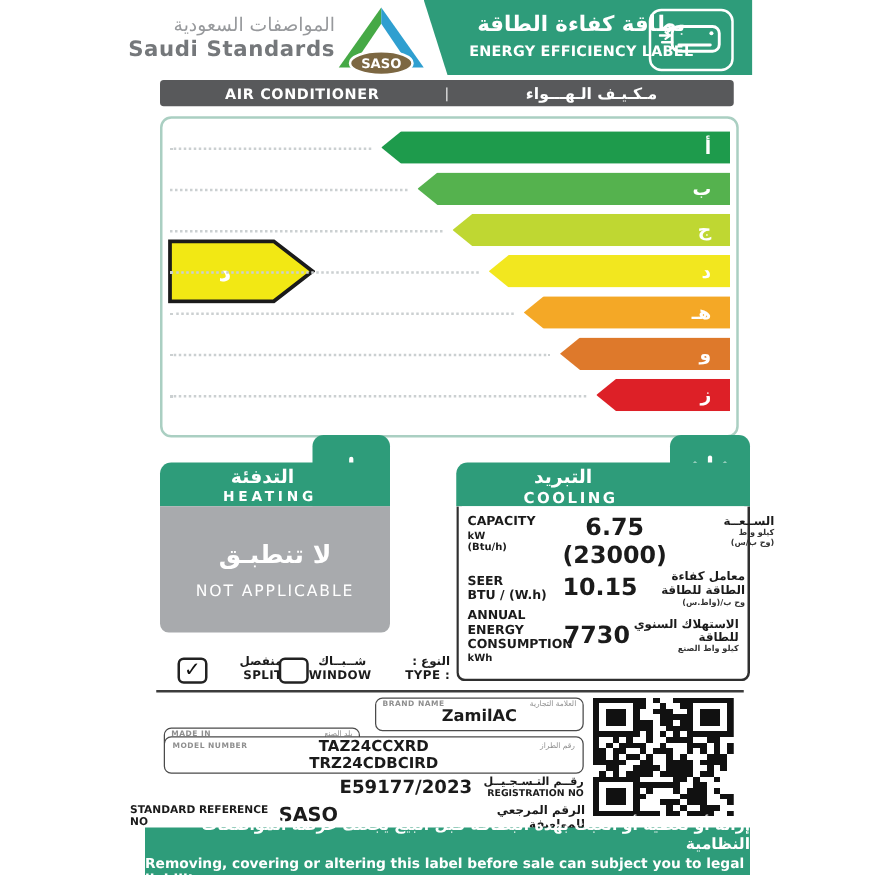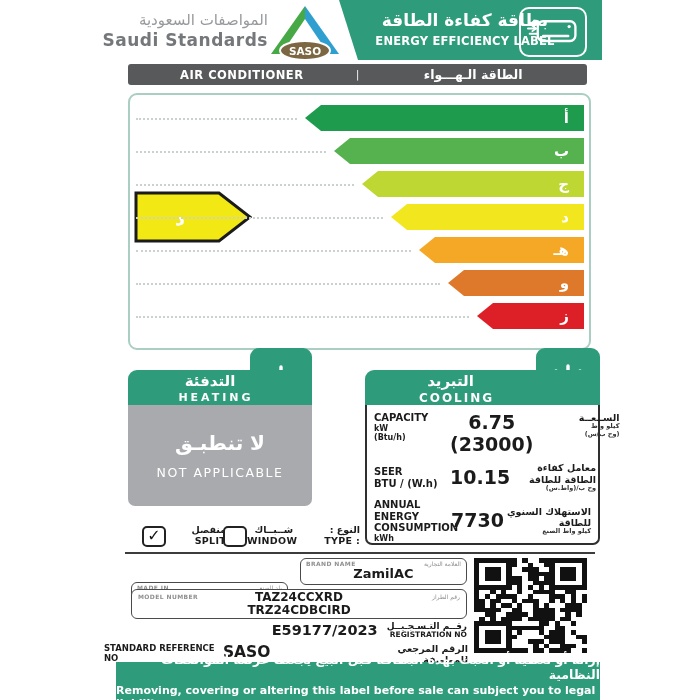--- a/index.html
+++ b/index.html
@@ -51,21 +51,21 @@
     display:flex;flex-direction:column;align-items:center;justify-content:center;gap:10px;color:#fff;}
   .heating .body .ar{font-size:20px;font-weight:bold;letter-spacing:2px;}
   .heating .body .en{font-size:12.5px;letter-spacing:1.5px;}
 
   .cooling{left:365px;top:348px;width:235px;height:197px;}
   .cooling .tab{width:64px;height:57px;}
   .cooling .head-text{width:171px;}
   .cooling .head-text .en{letter-spacing:2px;font-size:12px;}
   .cooling .body{position:absolute;left:0;top:57px;width:100%;height:140px;background:#fff;
     border:2px solid #2f2f2f;border-top:none;border-radius:0 0 7px 7px;box-sizing:border-box;
-    display:flex;flex-direction:column;padding:3px 0 4px;}
+    display:flex;flex-direction:column;padding:3px 0 16px;}
   .c-row{display:grid;grid-template-columns:76px 1fr 86px;padding:0 7px;box-sizing:border-box;}
   .c-row .col-en{line-height:1.15;}
   .c-row .col-val{text-align:center;font-weight:bold;font-size:19px;line-height:1.15;}
   .c-row .col-ar{text-align:right;direction:rtl;line-height:1.2;}
   .en-main{font-size:10px;font-weight:bold;}
   .en-sub{font-size:8px;font-weight:bold;}
   .ar-main{font-size:9.5px;font-weight:bold;}
   .ar-sub{font-size:6.5px;font-weight:bold;color:#333;}
 
   
@@ -143,21 +143,21 @@
         <circle cx="47" cy="14" r="1.8" fill="#fff"></circle>
         <path d="M3 10 h9 M1 16 h9 M3 22 h9" stroke="#fff" stroke-width="2.2" stroke-linecap="round"></path>
         <path d="M8 7 l4 3 l-4 3 M6 13 l4 3 l-4 3" stroke="#fff" stroke-width="2" fill="none" stroke-linecap="round" stroke-linejoin="round"></path>
       </svg>
     </div>
   </div>
 
   <div class="product-bar">
     <div class="en">AIR CONDITIONER</div>
     <div class="dv">|</div>
-    <div class="ar">الطاقة الـهـــواء</div>
+    <div class="ar">مـكـيـف الـهـــواء</div>
   </div>
 
   <div class="eff-box" id="effBox">
     <svg class="pointer" width="118" height="52" viewBox="0 0 118 52">
       <polygon points="2,2 85,2 116,26 85,50 2,50" fill="#F2E814" stroke="#1b1b1b" stroke-width="3"></polygon>
       <text id="pointerLetter" x="46" y="34" text-anchor="middle" font-size="20" font-weight="bold" fill="#ffffff" font-family="DejaVu Sans, sans-serif">د</text>
     </svg>
   <div class="eff-row">
         <div class="eff-dotted" style="right: 292px;"></div>
         <div class="eff-arrow" style="width: 279px; background: rgb(30, 155, 76);">

